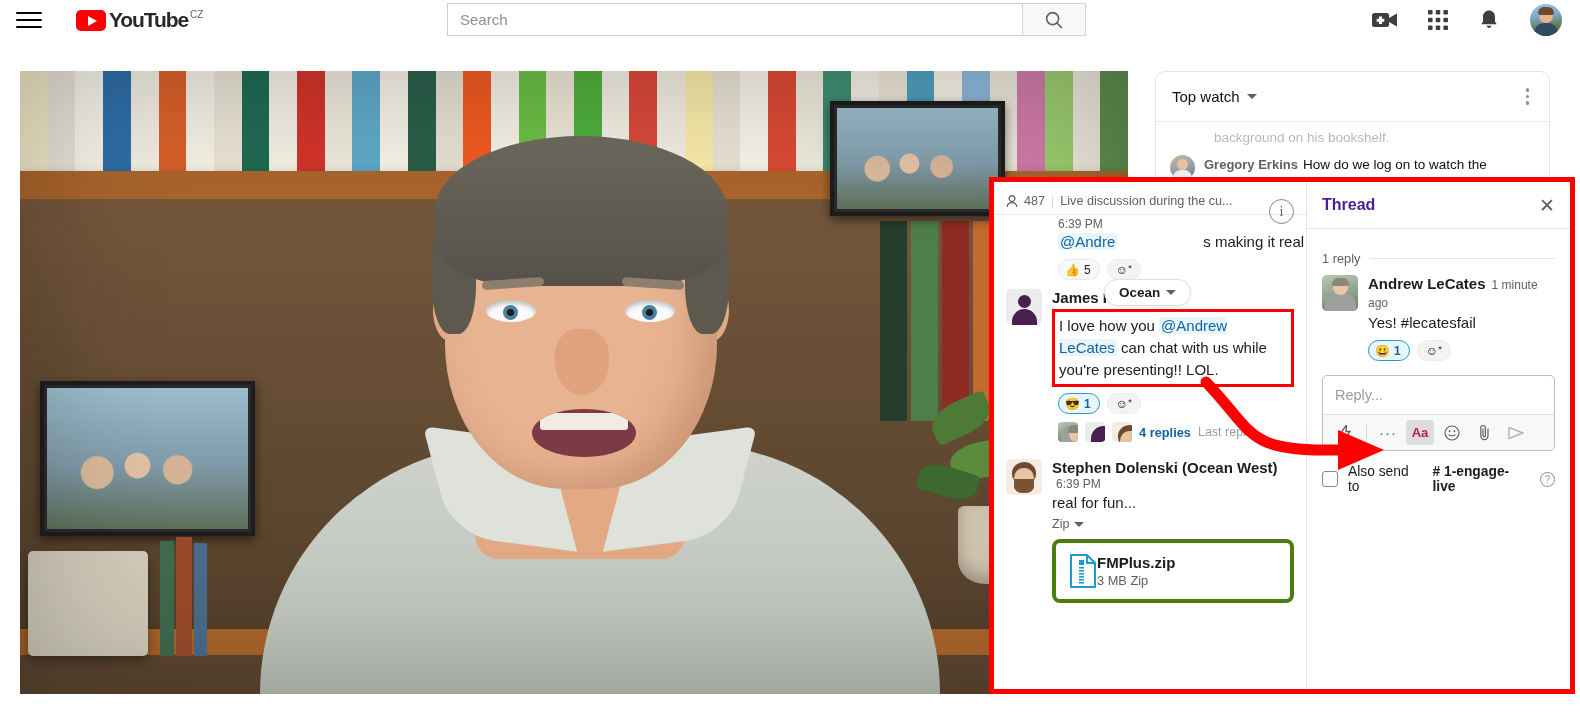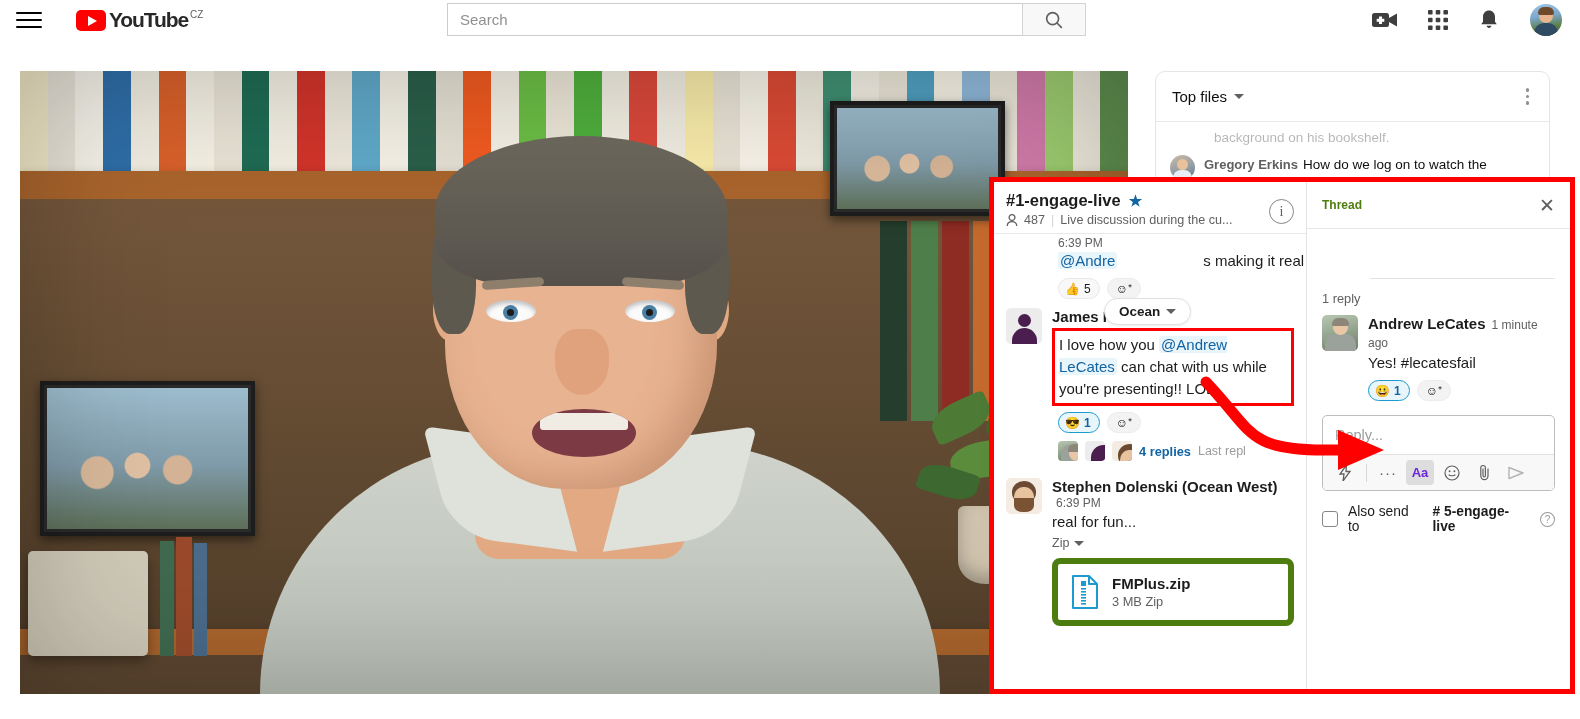--- a/index.html
+++ b/index.html
@@ -264,45 +264,45 @@
 
   .thread-row { display: flex; align-items: center; gap: 7px; margin: 8px 0 17px 52px; }
   .tr-av { width: 20px; height: 20px; border-radius: 4px; overflow: hidden;
     position: relative; flex: 0 0 20px; }
   .tr-count { font-size: 12.8px; color: #1264a3; font-weight: bold; cursor: pointer; }
   .tr-last { font-size: 12.5px; color: #9b9b9b; }
 
   .filetype { font-size: 12.5px; color: #616061; display: flex; align-items: center;
     gap: 5px; margin-top: 3px; cursor: pointer; }
   .file-card {
-    border: 6px solid #4d7c0f; border-radius: 8px; padding: 11px 13px; margin-top: 8px;
-    display: flex; align-items: center; gap: 13px; cursor: pointer;
+    border: 4px solid #4d7c0f; border-radius: 8px; padding: 11px 13px; margin-top: 8px;
+    display: flex; align-items: center; cursor: pointer;
   }
   .zip-ico { width: 28px; height: 34px; flex: 0 0 28px; position: relative; }
   .fc-name { font-size: 15px; font-weight: bold; color: #1d1c1d; }
   .fc-meta { font-size: 12.8px; color: #616061; margin-top: 2px; }
 
   
   .sl-thread { flex: 1 1 auto; display: flex; flex-direction: column; background: #fff; }
   .th-head { height: 47px; display: flex; align-items: center; justify-content: space-between;
     padding: 0 15px; border-bottom: 1px solid #e8e8e8; flex: 0 0 47px; }
-  .th-title { font-size: 12px; font-weight: bold; color: #4d7c0f; }
+  .th-title { font-size: 16px; font-weight: bold; color: #4c1d95; }
   .th-close { font-size: 19px; color: #616061; cursor: pointer; line-height: 1; }
   .th-body { flex: 1 1 auto; padding: 13px 15px 0 15px; overflow: hidden; }
   .reply-divider { display: flex; align-items: center; gap: 10px; margin: 9px 0 4px 0; }
-  .rd-label { font-size: 12.8px; color: #616061; white-space: nowrap; margin-top: 40px; }
+  .rd-label { font-size: 12.8px; color: #616061; white-space: nowrap; }
   .rd-line { flex: 1 1 auto; height: 1px; background: #e3e3e3; }
 
   .composer { border: 1px solid #bdbdbd; border-radius: 5px; margin-top: 14px; overflow: hidden; }
   .comp-input { padding: 11px 12px; font-size: 14.5px; color: #9b9b9b; min-height: 38px; }
   .comp-bar { border-top: 1px solid #e3e3e3; background: #f8f8f8;
     display: flex; align-items: center; gap: 4px; padding: 5px 8px; }
   .cb { width: 28px; height: 25px; display: flex; align-items: center; justify-content: center;
     border-radius: 4px; cursor: pointer; color: #616061; font-size: 14px; }
-  .cb.on { background: #dddddd; color: #6d28d9; }
+  .cb.on { background: #dddddd; color: #be185d; }
   .cb-sep { width: 1px; height: 18px; background: #d8d8d8; margin: 0 3px; }
   .alsosend { display: flex; align-items: center; gap: 10px; margin-top: 13px;
     font-size: 13.8px; color: #1d1c1d; }
   .cbox { width: 16px; height: 16px; border: 1.6px solid #868686; border-radius: 3px;
     flex: 0 0 16px; cursor: pointer; }
   .help-ico { width: 15px; height: 15px; border-radius: 50%; border: 1.4px solid #9b9b9b;
     color: #9b9b9b; font-size: 10px; display: flex; align-items: center;
     justify-content: center; cursor: pointer; }
   .chan-bold { font-weight: bold; }
 
@@ -480,21 +480,21 @@
       <div class="mouth">
           <div class="teeth"></div>
         </div>
     </div>
     <div class="vid-vignette"></div>
   </div>
 
   <div class="yt-chat">
     <div class="yt-chat-head">
       <div class="yt-chat-title">
-        <span>Top files</span>
+        <span>Top watch</span>
         <span class="caret-dn"></span>
       </div>
       <div class="kebab">
         <i></i>
           <i></i>
           <i></i>
       </div>
     </div>
     <div class="yt-chat-body">
       <div class="ytc-clip">background on his bookshelf.</div>
@@ -507,24 +507,20 @@
           <span class="ytc-name">Gregory Erkins</span><span>How do we log on to watch the presentations. WebEx asks for a URL and it is like NOWHERE!</span>
         </div>
       </div>
     </div>
   </div>
 
   <div class="slack">
 
     <div class="sl-chan">
       <div class="sl-chan-head">
-        <div class="sl-chan-title">
-          <span>#1-engage-live</span>
-          <span class="star">★</span>
-        </div>
         <div class="sl-chan-sub">
           <svg width="12" height="13" viewBox="0 0 12 13">
             <circle cx="6" cy="3.6" r="2.9" fill="none" stroke="#616061" stroke-width="1.3"></circle>
             <path d="M1.3 12c0-2.7 2.1-4.3 4.7-4.3S10.7 9.3 10.7 12" fill="none" stroke="#616061" stroke-width="1.3"></path>
           </svg>
           <span>487</span>
           <span class="sl-div">|</span>
           <span>Live discussion during the cu...</span>
         </div>
         <div class="info-btn">i</div>
@@ -691,21 +687,21 @@
               <svg width="17" height="14" viewBox="0 0 17 14">
                   <path d="M1 1.5 15 7 1 12.5z" fill="none" stroke="#b4b4b4" stroke-width="1.4" stroke-linejoin="round"></path>
                 </svg>
             </div>
           </div>
         </div>
 
         <div class="alsosend">
           <span class="cbox"></span>
           <span>Also send to</span>
-          <span class="chan-bold"><span>#</span> <span>5-engage-live</span></span>
+          <span class="chan-bold"><span>#</span> <span>1-engage-live</span></span>
           <span class="help-ico">?</span>
         </div>
 
       </div>
     </div>
 
     <svg class="arrow-svg" viewBox="0 0 586 517">
       <path d="M212 200 C 258 248, 252 268, 330 268 L 346 268" fill="none" stroke="#ff0000" stroke-width="11" stroke-linecap="round"></path>
       <path d="M390 268 L 344 248 L 344 288 Z" fill="#ff0000"></path>
     </svg>

